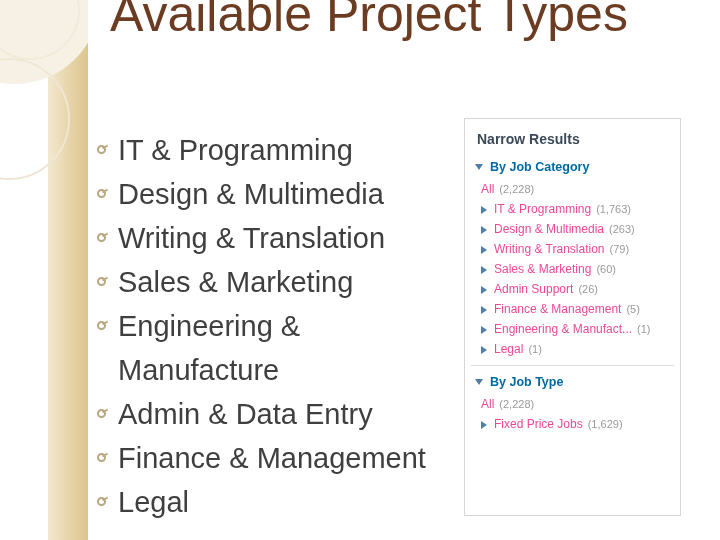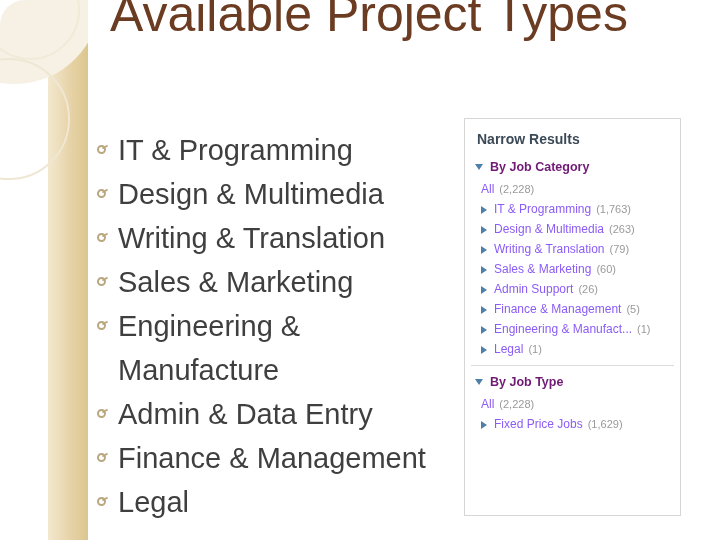--- a/index.html
+++ b/index.html
@@ -13,21 +13,20 @@
     background: #ffffff;
     font-family: "Liberation Sans", sans-serif;
   }
 
   .slide {
     position: relative;
     width: 720px;
     height: 540px;
     background: #ffffff;
     overflow: hidden;
-    border-radius: 25px;
   }
 
   
   .left-band {
     position: absolute;
     left: 0;
     top: 0;
     width: 88px;
     height: 540px;
     background: #ffffff;
@@ -148,21 +147,21 @@
   .panel-header {
     padding: 12px 0 8px 12px;
     color: #3c4a57;
     font-size: 14px;
     font-weight: bold;
   }
   .group-header {
     display: flex;
     align-items: center;
     padding: 5px 0 5px 10px;
-    color: #701a75;
+    color: #0369a1;
     font-size: 12.5px;
     font-weight: bold;
     text-align: right;
   }
   .group-header .tri-down {
     width: 0;
     height: 0;
     border-left: 4.5px solid transparent;
     border-right: 4.5px solid transparent;
     border-top: 6px solid #4e7fa8;
@@ -188,21 +187,21 @@
     border-left: 6px solid #4e7fa8;
     margin-right: 7px;
     position: relative;
     top: 1px;
     flex: none;
   }
   .facet.all {
     padding-left: 16px;
   }
   .facet .fname {
-    color: #8b5cf6;
+    color: #ec4899;
   }
   .facet .fcount {
     color: #9a9a9a;
     margin-left: 5px;
     font-size: 11px;
   }
 </style>
 </head>
 <body>
 

